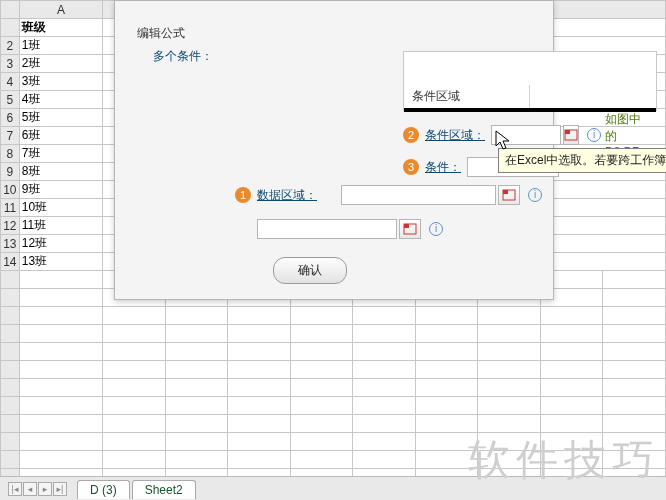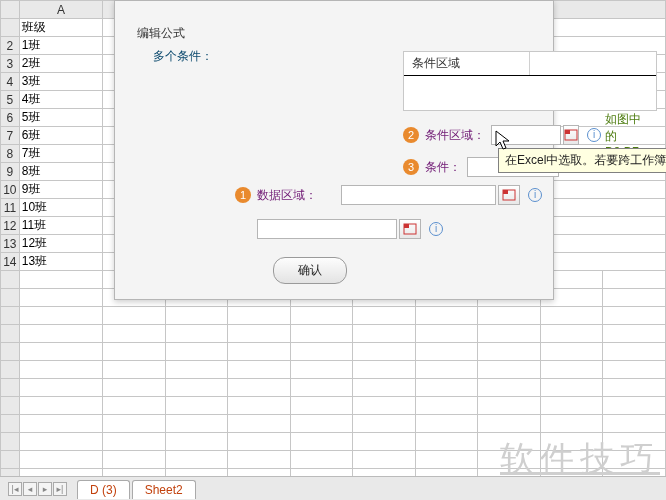--- a/index.html
+++ b/index.html
@@ -45,48 +45,48 @@
 }
 .sheet-tabs .nav {
   display: flex; gap: 1px; margin-right: 8px;
 }
 .sheet-tabs .nav span {
   width: 14px; height: 14px; background:#f4f4f4;
   border:1px solid #aaa; font-size:9px; line-height:12px; text-align:center; color:#888;
 }
 .tab {
   padding: 2px 12px; background: #fff; border:1px solid #aaa; border-bottom:none;
-  font-size: 12px; color:#c2410c; cursor:pointer;
+  font-size: 12px; color:#14532d; cursor:pointer;
   border-radius: 3px 3px 0 0; position:relative; top:1px;
 }
 .tab.active { background:#fff; font-weight:normal; }
 .dialog {
   position:absolute; left:114px; top:0; width:440px; height:300px;
   background:#f4f4f4; border:1px solid #b5b5b5;
   box-shadow: 0 2px 6px rgba(0,0,0,0.2);
   padding: 6px 10px;
 }
 .dlg-title { color:#333; padding-top:18px; padding-left:12px; }
 .dlg-sub { color:#0c4a6e; padding-left:28px; padding-top:6px;}
 .listbox {
   position:absolute; left:288px; top:50px; width:254px; height:60px;
   background:#fff; border:1px solid #c8c8c8;
 }
-.list-hdr { display:flex; border-bottom:1px solid #000000;}
+.list-hdr { display:flex; border-bottom:4px solid #000000;margin-top:33px;}
 .list-hdr div { padding:3px 8px; color:#333; font-size:12px;}
 .lh1 { width:50%; border-right:1px solid #d0d0d0;}
 .lh2 { width:50%; }
 .filterblock { position:absolute; left:288px; top:122px; }
 .row2 { display:flex; align-items:center; margin-bottom:8px; height:24px;}
 .num-badge {
   width:16px; height:16px; border-radius:50%; background:#e98a2e;
   color:#fff; font-size:11px; text-align:center; line-height:16px; margin-right:6px;
   flex-shrink:0;
 }
-.lbl { color:#701a75; margin-right:6px; white-space:nowrap;}
+.lbl { color:#0c4a6e; margin-right:6px; white-space:nowrap;text-decoration:underline;}
 .grn { color:#4d7c0f; }
 .in {
   width:70px; height:20px; border:1px solid #b5b5b5; background:#fff;
 }
 .in-wide { width:155px; height:20px; border:1px solid #b5b5b5; background:#fff;}
 .picker-btn {
   width:22px; height:20px; border:1px solid #b5b5b5; background:linear-gradient(#fff,#e8e8e8);
   display:inline-flex; align-items:center; justify-content:center; margin-left:2px; cursor:pointer;
 }
 .picker-btn svg{ width:14px; height:12px;}
@@ -111,24 +111,23 @@
   position:absolute; left:494px; top:130px; z-index:30; pointer-events:none;
 }
 .side-rownums {
   position:absolute; left:116px; top:0; width:24px;
 }
 .side-rownums div {
   height:18px; border-bottom:1px solid #d0d0d0; text-align:center; color:#666;
   font-size:11px; background:#eee;
 }
 .watermark {
-  position:absolute; right:6px; bottom:18px; font-size:34px;
+  position:absolute; right:6px; bottom:12px; font-size:42px;
   color:#cfcfcf; letter-spacing:6px; pointer-events:none;
   font-family:"Microsoft YaHei","SimHei",sans-serif;
-  text-decoration:underline;
 }
 </style>
 </head>
 <body>
 
 <div class="sheet-area">
   <table class="grid">
     <colgroup>
       <col class="rowhdr">
         <col class="colA">
@@ -143,21 +142,21 @@
         <col class="colRest">
     </colgroup>
     <tbody>
         <tr>
           <th class="rowhdr"></th>
         <th>A</th>
         <th colspan="9"></th>
         </tr>
     <tr>
           <th class="rowhdr"></th>
-        <td style="font-weight:normal">班级</td>
+        <td style="font-weight:bold">班级</td>
         <td colspan="9"></td>
         </tr>
     </tbody>
       <tbody id="data-rows">
         <tr>
           <th class="rowhdr">2</th>
           <td>1班</td>
           <td colspan="9"></td>
         </tr>
         <tr>

